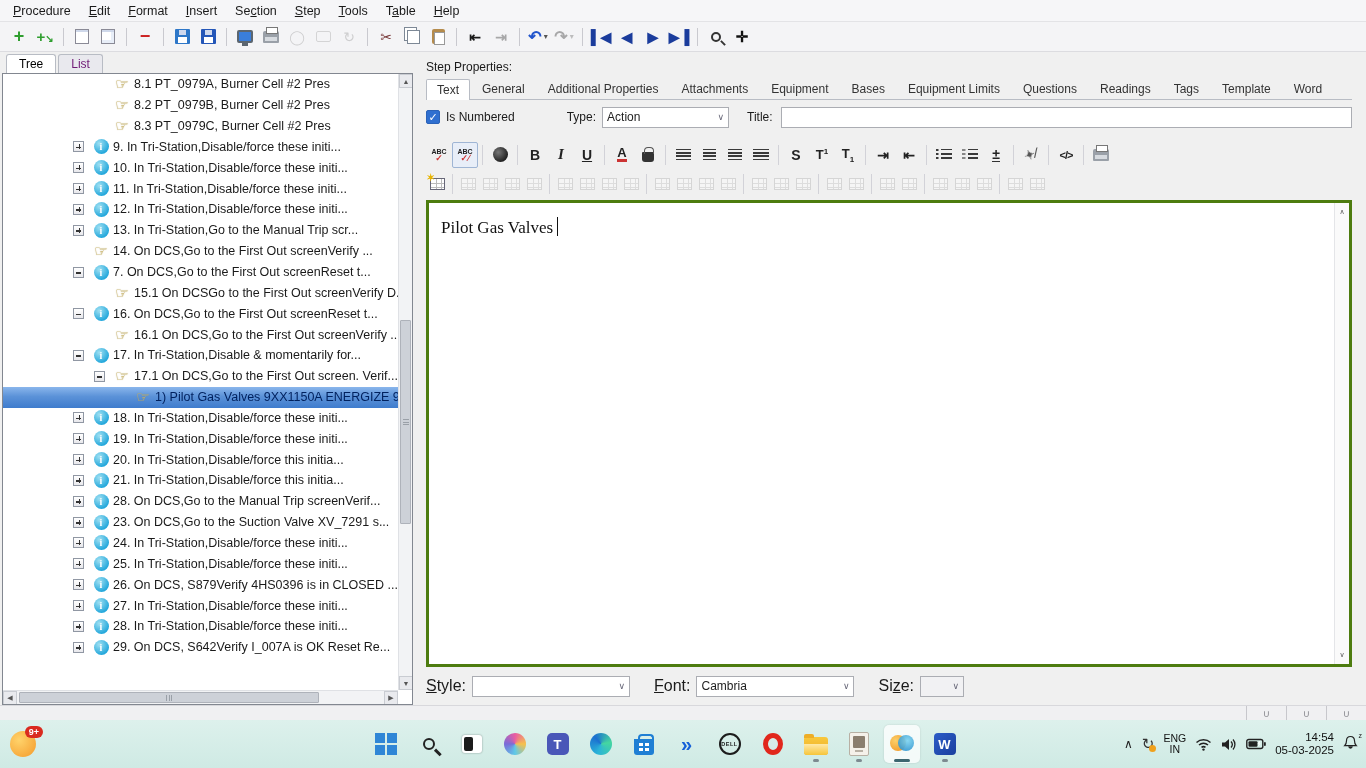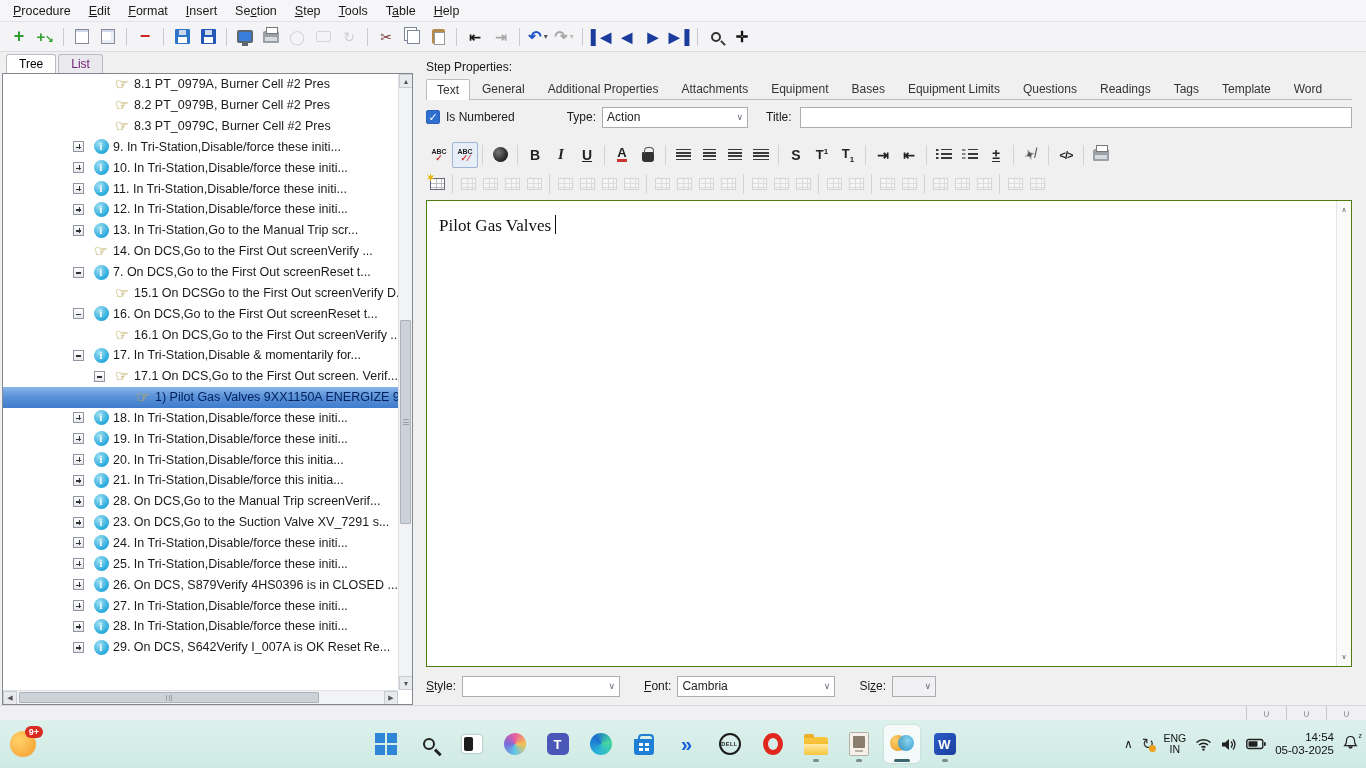--- a/index.html
+++ b/index.html
@@ -99,40 +99,40 @@
   .sp-tabs { display:flex; align-items:flex-end; border-bottom:1px solid #b8bcc4; flex:0 0 auto; }
   .sp-tab { padding:3px 10px 3px 10px; font-size:12px; color:#333; border:1px solid transparent; border-bottom:none; margin-right:1px; }
   .sp-tab.active { background:#fff; border-color:#b8bcc4; border-radius:2px 2px 0 0; position:relative; top:1px; font-weight:400; }
   .sp-row { display:flex; align-items:center; height:30px; flex:0 0 auto; padding-top:4px; }
   .chk { width:14px; height:14px; background:#2f6fd0; border:1px solid #2a62b8; border-radius:2px; color:#fff; font-size:11px; display:flex; align-items:center; justify-content:center; margin-right:6px; }
   .sp-row label { font-size:12px; margin-right:6px; }
   .lbl-type { margin-left:46px; }
   select, .selectbox { height:21px; border:1px solid #abadb3; background:#fff; font-size:12px; font-family:"Liberation Sans",sans-serif; }
   .selectbox { display:inline-flex; align-items:center; justify-content:space-between; padding:0 4px; color:#222; }
   .selectbox .caret { color:#667; font-size:9px; }
-  .type-select { width:146px; }
+  .type-select { width:127px; }
   .title-input { flex:1 1 auto; height:21px; border:1px solid #abadb3; background:#fff; margin-left:2px; }
 
   .fmt-bar { display:flex; align-items:center; height:33px; flex:0 0 auto; margin-top:8px; }
   .fbtn { min-width:26px; height:26px; display:flex; align-items:center; justify-content:center; border-radius:2px; font-size:13px; font-weight:bold; color:#222; }
   .fbtn.pressed { border:1px solid #9fb5d4; background:#e8eef8; }
   .fbtn.dis { opacity:.35; filter:grayscale(1); }
   .fsep { width:1px; height:20px; background:#d2d2d8; margin:0 4px; }
   .fmt-bar2 { display:flex; align-items:center; height:26px; flex:0 0 auto; }
   .fmt-bar2 .fbtn { min-width:22px; height:22px; }
 
-  .editor { flex:1 1 auto; border:1px solid #4d7c0f; background:#fff; position:relative; margin-top:3px; min-height:0; }
+  .editor { flex:1 1 auto; border:3px solid #4d7c0f; background:#fff; position:relative; margin-top:3px; min-height:0; }
   .editor-text { padding:14px 12px; font-family:"Liberation Serif", serif; font-size:17px; color:#111; }
   .caret-bar { display:inline-block; width:1px; height:19px; background:#111; vertical-align:-3px; margin-left:4px; animation:blink 1.1s steps(1) infinite; }
   @keyframes blink { 50% { opacity:0; } }
   .ed-scroll { position:absolute; top:0; right:0; bottom:0; width:15px; border-left:1px solid #e4e5e8; background:#fafafa; }
   .ed-scroll .sb-btn { left:0; background:transparent; border:none; }
 
   .footer-row { height:38px; display:flex; align-items:center; flex:0 0 auto; }
-  .footer-row label { font-size:12px; margin-right:6px; }
+  .footer-row label { font-size:16px; margin-right:6px; }
   .footer-row label u { text-decoration:underline; }
   .style-select { width:158px; margin-right:24px; }
   .font-select { width:158px; margin-right:24px; }
   .size-select { width:44px; background:#f1f1f3; color:#999; }
 
   .statusbar { height:15px; background:#f0f0f2; border-top:1px solid #d8d8dc; display:flex; justify-content:flex-end; flex:0 0 auto; }
   .status-cell { width:40px; border-left:1px solid #c7c7cc; color:#8a8a90; font-size:10px; display:flex; align-items:center; justify-content:center; }
 
   
   .taskbar { position:absolute; left:0; right:0; bottom:0; height:48px; background:linear-gradient(180deg,#ddf1ec,#cfeae4); display:flex; align-items:center; }

